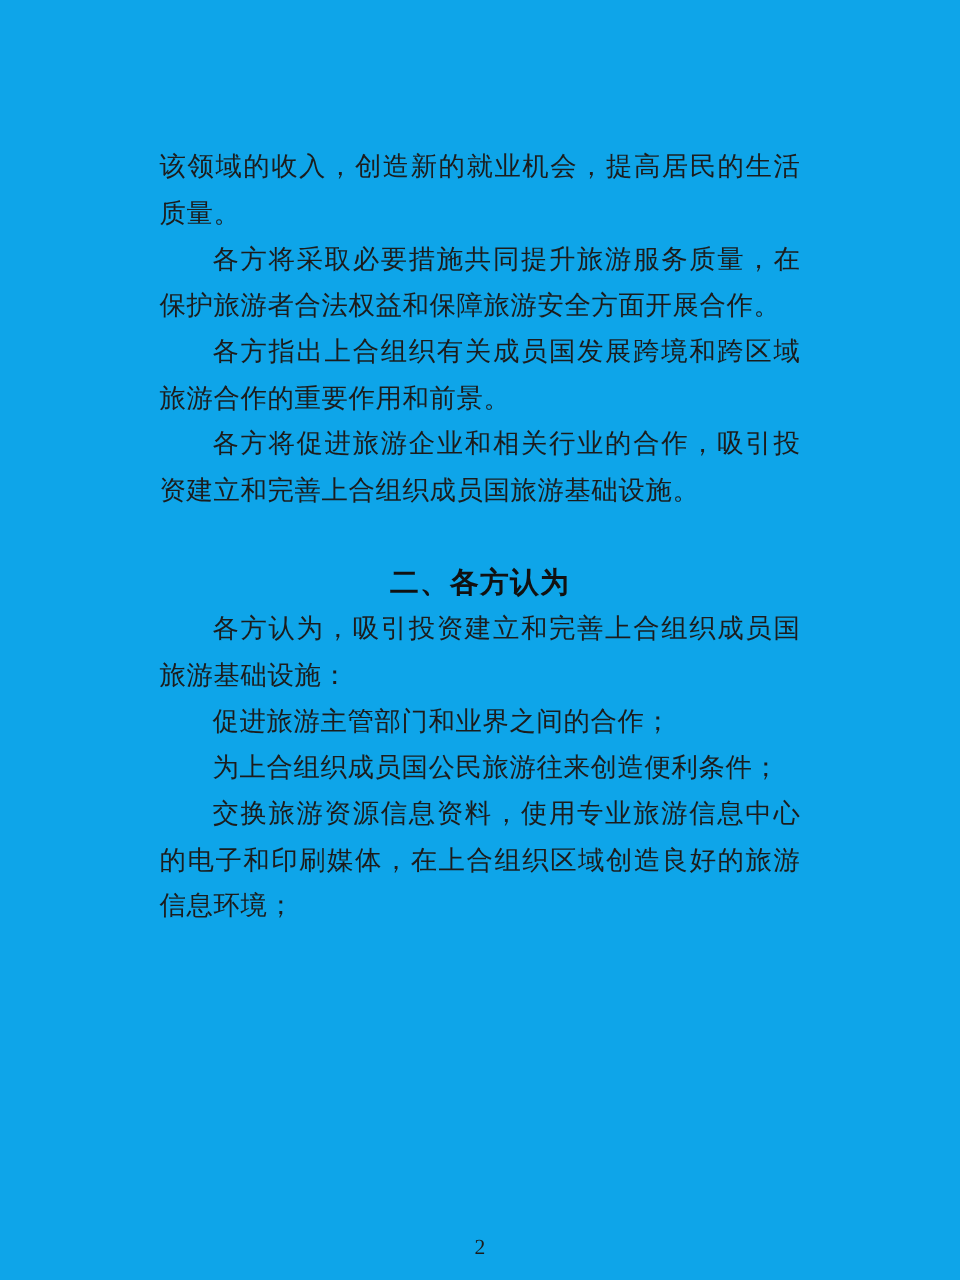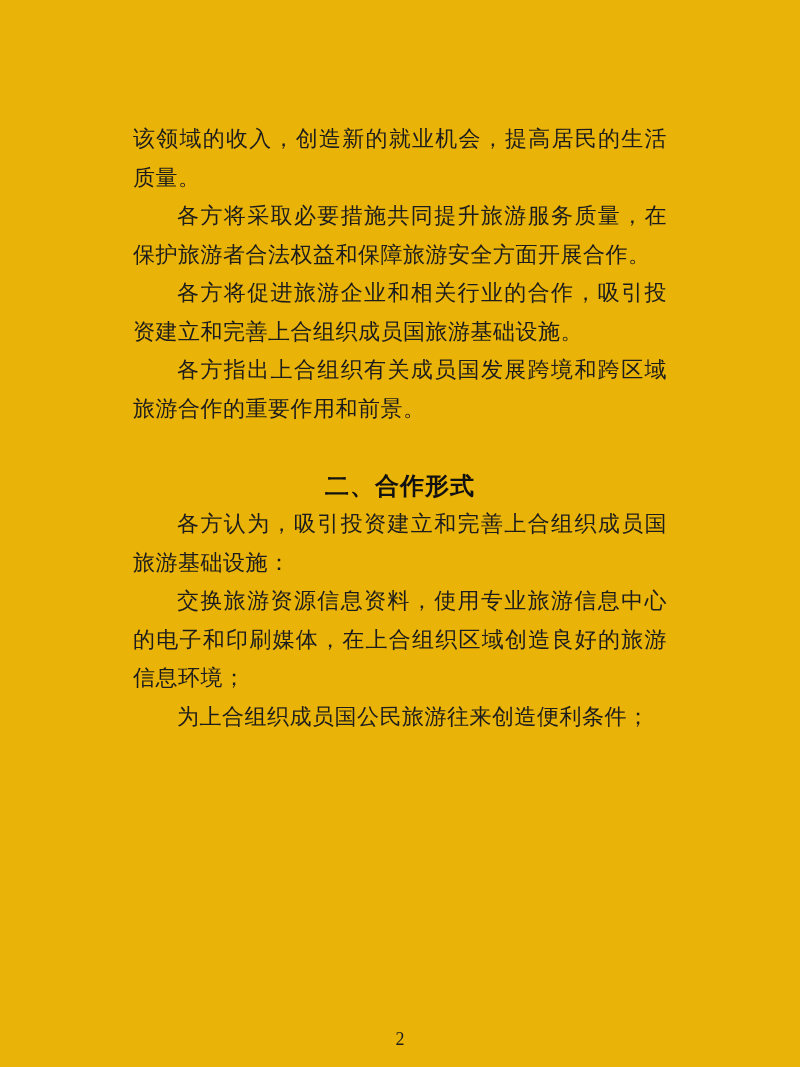--- a/index.html
+++ b/index.html
@@ -11,21 +11,21 @@
     height: 1067px;
     background: #ffffff;
     position: relative;
     overflow: hidden;
     font-family: "Liberation Serif", "DejaVu Serif", serif;
     color: #1c1c1c;
   }
   .page {
     position: absolute;
     inset: 0;
-    background: #eab308;
+    background: #0ea5e9;
   }
   .doc-content {
     position: absolute;
     left: 133px;
     top: 120px;
     width: 534px;
   }
   p.body {
     margin: 0;
     font-size: 22px;
@@ -62,31 +62,32 @@
 <body>
 
 <div class="page">
 
   <div class="doc-content">
 
     <p class="body">该领域的收入，创造新的就业机会，提高居民的生活质量。</p>
 
     <p class="body indent">各方将采取必要措施共同提升旅游服务质量，在保护旅游者合法权益和保障旅游安全方面开展合作。</p>
 
+    <p class="body indent">各方指出上合组织有关成员国发展跨境和跨区域旅游合作的重要作用和前景。</p>
+
     <p class="body indent">各方将促进旅游企业和相关行业的合作，吸引投资建立和完善上合组织成员国旅游基础设施。</p>
 
-    <p class="body indent">各方指出上合组织有关成员国发展跨境和跨区域旅游合作的重要作用和前景。</p>
-
-    <h2 class="heading">二、合作形式</h2>
+    <h2 class="heading">二、各方认为</h2>
 
     <p class="body indent">各方认为，吸引投资建立和完善上合组织成员国旅游基础设施：</p>
 
 
+    <p class="body indent">促进旅游主管部门和业界之间的合作；</p>
+
+    <p class="body indent">为上合组织成员国公民旅游往来创造便利条件；</p>
 
     <p class="body indent">交换旅游资源信息资料，使用专业旅游信息中心的电子和印刷媒体，在上合组织区域创造良好的旅游信息环境；</p>
-
-    <p class="body indent">为上合组织成员国公民旅游往来创造便利条件；</p>
 
   </div>
 
   <div class="page-number">2</div>
 
 </div>
 
 </body></html>

